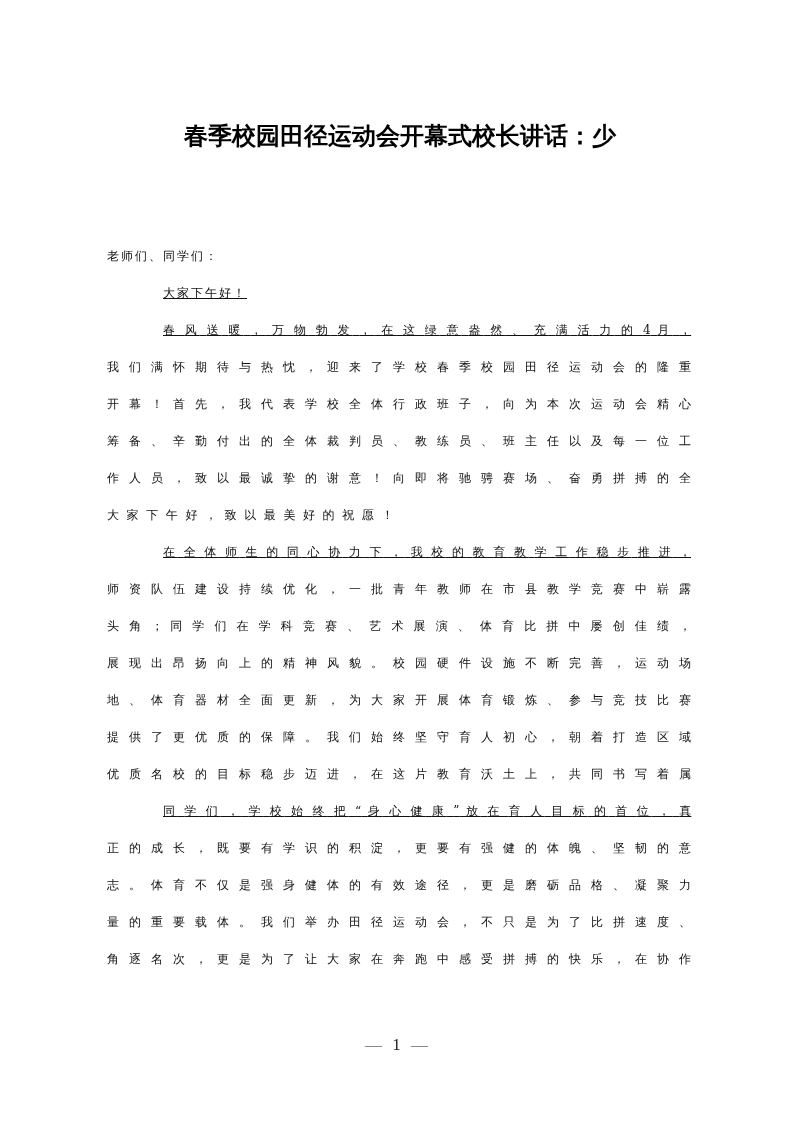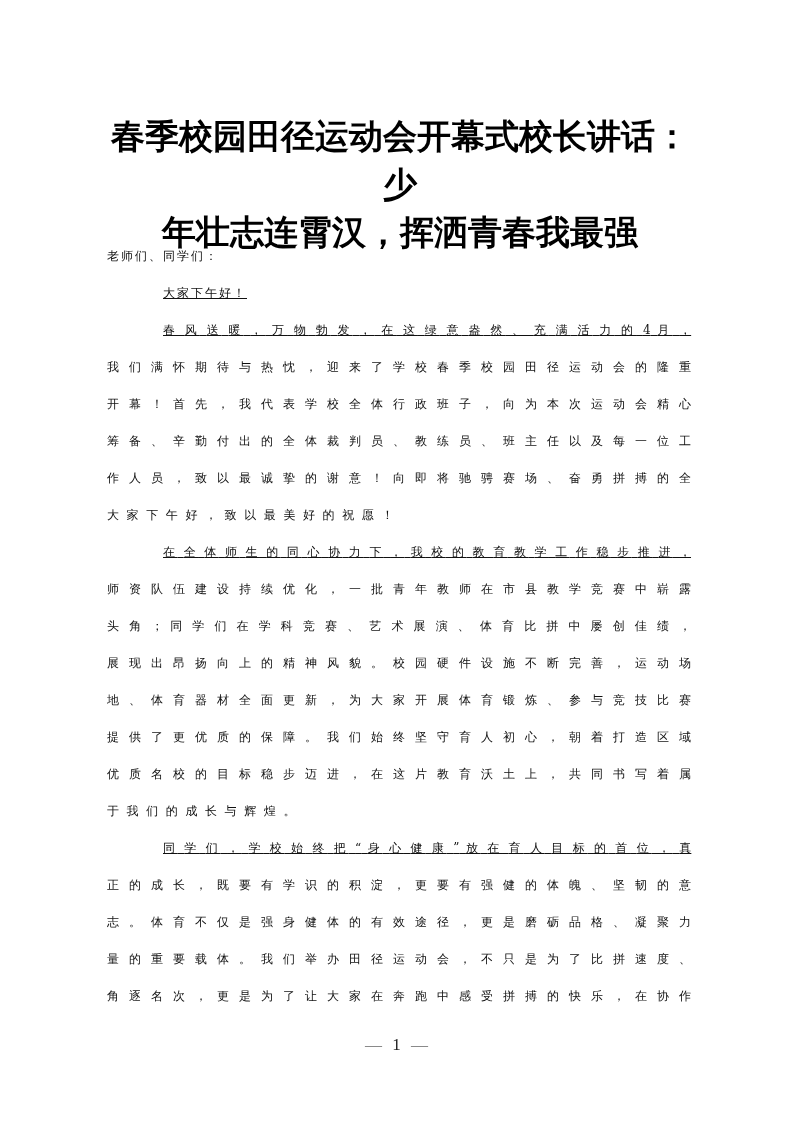--- a/index.html
+++ b/index.html
@@ -22,21 +22,21 @@
       background: #ffffff;
     }
     .title {
       position: absolute;
       left: 100px;
       top: 112px;
       width: 600px;
       text-align: center;
       font-family: "DejaVu Sans", sans-serif;
       font-weight: bold;
-      font-size: 34px;
+      font-size: 24px;
       line-height: 48px;
       letter-spacing: 0px;
       color: #000;
     }
     .body {
       position: absolute;
       left: 107px;
       top: 238px;
       width: 584px;
       font-family: "DejaVu Serif", serif;
@@ -74,42 +74,40 @@
       color: #777;
     }
   </style>
 </head>
 <body>
 
 <div class="page">
 
   <div class="title">
     <div>春季校园田径运动会开幕式校长讲话：少</div>
-    <div>年壮志连霄汉，挥洒青春我最强</div>
   </div>
 
   <div class="body">
     <span class="line last" style="letter-spacing:2px">老师们、同学们：</span>
     <span class="line last indent" style="letter-spacing:2px">大家下午好！</span>
 
     <span class="line indent" style="white-space: normal; word-spacing: 0px;"><span>春</span> <span>风</span> <span>送</span> <span>暖</span> <span>，</span> <span>万</span> <span>物</span> <span>勃</span> <span>发</span> <span>，</span> <span>在</span> <span>这</span> <span>绿</span> <span>意</span> <span>盎</span> <span>然</span> <span>、</span> <span>充</span> <span>满</span> <span>活</span> <span>力</span> <span>的</span> <span> </span> <span>4</span> <span> </span> <span>月</span> <span>，</span></span>
     <span class="line" style="white-space: normal; word-spacing: 0px;"><span>我</span> <span>们</span> <span>满</span> <span>怀</span> <span>期</span> <span>待</span> <span>与</span> <span>热</span> <span>忱</span> <span>，</span> <span>迎</span> <span>来</span> <span>了</span> <span>学</span> <span>校</span> <span>春</span> <span>季</span> <span>校</span> <span>园</span> <span>田</span> <span>径</span> <span>运</span> <span>动</span> <span>会</span> <span>的</span> <span>隆</span> <span>重</span></span>
     <span class="line" style="white-space: normal; word-spacing: 0px;"><span>开</span> <span>幕</span> <span>！</span> <span>首</span> <span>先</span> <span>，</span> <span>我</span> <span>代</span> <span>表</span> <span>学</span> <span>校</span> <span>全</span> <span>体</span> <span>行</span> <span>政</span> <span>班</span> <span>子</span> <span>，</span> <span>向</span> <span>为</span> <span>本</span> <span>次</span> <span>运</span> <span>动</span> <span>会</span> <span>精</span> <span>心</span></span>
     <span class="line" style="white-space: normal; word-spacing: 0px;"><span>筹</span> <span>备</span> <span>、</span> <span>辛</span> <span>勤</span> <span>付</span> <span>出</span> <span>的</span> <span>全</span> <span>体</span> <span>裁</span> <span>判</span> <span>员</span> <span>、</span> <span>教</span> <span>练</span> <span>员</span> <span>、</span> <span>班</span> <span>主</span> <span>任</span> <span>以</span> <span>及</span> <span>每</span> <span>一</span> <span>位</span> <span>工</span></span>
     <span class="line" style="white-space: normal; word-spacing: 0px;"><span>作</span> <span>人</span> <span>员</span> <span>，</span> <span>致</span> <span>以</span> <span>最</span> <span>诚</span> <span>挚</span> <span>的</span> <span>谢</span> <span>意</span> <span>！</span> <span>向</span> <span>即</span> <span>将</span> <span>驰</span> <span>骋</span> <span>赛</span> <span>场</span> <span>、</span> <span>奋</span> <span>勇</span> <span>拼</span> <span>搏</span> <span>的</span> <span>全</span></span>
     <span class="line last">大家下午好，致以最美好的祝愿！</span>
 
     <span class="line indent" style="white-space: normal; word-spacing: 0px;"><span>在</span> <span>全</span> <span>体</span> <span>师</span> <span>生</span> <span>的</span> <span>同</span> <span>心</span> <span>协</span> <span>力</span> <span>下</span> <span>，</span> <span>我</span> <span>校</span> <span>的</span> <span>教</span> <span>育</span> <span>教</span> <span>学</span> <span>工</span> <span>作</span> <span>稳</span> <span>步</span> <span>推</span> <span>进</span> <span>，</span></span>
     <span class="line" style="white-space: normal; word-spacing: 0px;"><span>师</span> <span>资</span> <span>队</span> <span>伍</span> <span>建</span> <span>设</span> <span>持</span> <span>续</span> <span>优</span> <span>化</span> <span>，</span> <span>一</span> <span>批</span> <span>青</span> <span>年</span> <span>教</span> <span>师</span> <span>在</span> <span>市</span> <span>县</span> <span>教</span> <span>学</span> <span>竞</span> <span>赛</span> <span>中</span> <span>崭</span> <span>露</span></span>
     <span class="line" style="white-space: normal; word-spacing: 0px;"><span>头</span> <span>角</span> <span>；</span> <span>同</span> <span>学</span> <span>们</span> <span>在</span> <span>学</span> <span>科</span> <span>竞</span> <span>赛</span> <span>、</span> <span>艺</span> <span>术</span> <span>展</span> <span>演</span> <span>、</span> <span>体</span> <span>育</span> <span>比</span> <span>拼</span> <span>中</span> <span>屡</span> <span>创</span> <span>佳</span> <span>绩</span> <span>，</span></span>
     <span class="line" style="white-space: normal; word-spacing: 0px;"><span>展</span> <span>现</span> <span>出</span> <span>昂</span> <span>扬</span> <span>向</span> <span>上</span> <span>的</span> <span>精</span> <span>神</span> <span>风</span> <span>貌</span> <span>。</span> <span>校</span> <span>园</span> <span>硬</span> <span>件</span> <span>设</span> <span>施</span> <span>不</span> <span>断</span> <span>完</span> <span>善</span> <span>，</span> <span>运</span> <span>动</span> <span>场</span></span>
     <span class="line" style="white-space: normal; word-spacing: 0px;"><span>地</span> <span>、</span> <span>体</span> <span>育</span> <span>器</span> <span>材</span> <span>全</span> <span>面</span> <span>更</span> <span>新</span> <span>，</span> <span>为</span> <span>大</span> <span>家</span> <span>开</span> <span>展</span> <span>体</span> <span>育</span> <span>锻</span> <span>炼</span> <span>、</span> <span>参</span> <span>与</span> <span>竞</span> <span>技</span> <span>比</span> <span>赛</span></span>
     <span class="line" style="white-space: normal; word-spacing: 0px;"><span>提</span> <span>供</span> <span>了</span> <span>更</span> <span>优</span> <span>质</span> <span>的</span> <span>保</span> <span>障</span> <span>。</span> <span>我</span> <span>们</span> <span>始</span> <span>终</span> <span>坚</span> <span>守</span> <span>育</span> <span>人</span> <span>初</span> <span>心</span> <span>，</span> <span>朝</span> <span>着</span> <span>打</span> <span>造</span> <span>区</span> <span>域</span></span>
     <span class="line" style="white-space: normal; word-spacing: 0px;"><span>优</span> <span>质</span> <span>名</span> <span>校</span> <span>的</span> <span>目</span> <span>标</span> <span>稳</span> <span>步</span> <span>迈</span> <span>进</span> <span>，</span> <span>在</span> <span>这</span> <span>片</span> <span>教</span> <span>育</span> <span>沃</span> <span>土</span> <span>上</span> <span>，</span> <span>共</span> <span>同</span> <span>书</span> <span>写</span> <span>着</span> <span>属</span></span>
-    <span class="line last">于我们的成长与辉煌。</span>
 
     <span class="line indent" style="white-space: normal; word-spacing: 0px;"><span>同</span> <span>学</span> <span>们</span> <span>，</span> <span>学</span> <span>校</span> <span>始</span> <span>终</span> <span>把</span> <span>“</span> <span>身</span> <span>心</span> <span>健</span> <span>康</span> <span>”</span> <span>放</span> <span>在</span> <span>育</span> <span>人</span> <span>目</span> <span>标</span> <span>的</span> <span>首</span> <span>位</span> <span>，</span> <span>真</span></span>
     <span class="line" style="white-space: normal; word-spacing: 0px;"><span>正</span> <span>的</span> <span>成</span> <span>长</span> <span>，</span> <span>既</span> <span>要</span> <span>有</span> <span>学</span> <span>识</span> <span>的</span> <span>积</span> <span>淀</span> <span>，</span> <span>更</span> <span>要</span> <span>有</span> <span>强</span> <span>健</span> <span>的</span> <span>体</span> <span>魄</span> <span>、</span> <span>坚</span> <span>韧</span> <span>的</span> <span>意</span></span>
     <span class="line" style="white-space: normal; word-spacing: 0px;"><span>志</span> <span>。</span> <span>体</span> <span>育</span> <span>不</span> <span>仅</span> <span>是</span> <span>强</span> <span>身</span> <span>健</span> <span>体</span> <span>的</span> <span>有</span> <span>效</span> <span>途</span> <span>径</span> <span>，</span> <span>更</span> <span>是</span> <span>磨</span> <span>砺</span> <span>品</span> <span>格</span> <span>、</span> <span>凝</span> <span>聚</span> <span>力</span></span>
     <span class="line" style="white-space: normal; word-spacing: 0px;"><span>量</span> <span>的</span> <span>重</span> <span>要</span> <span>载</span> <span>体</span> <span>。</span> <span>我</span> <span>们</span> <span>举</span> <span>办</span> <span>田</span> <span>径</span> <span>运</span> <span>动</span> <span>会</span> <span>，</span> <span>不</span> <span>只</span> <span>是</span> <span>为</span> <span>了</span> <span>比</span> <span>拼</span> <span>速</span> <span>度</span> <span>、</span></span>
     <span class="line" style="white-space: normal; word-spacing: 0px;"><span>角</span> <span>逐</span> <span>名</span> <span>次</span> <span>，</span> <span>更</span> <span>是</span> <span>为</span> <span>了</span> <span>让</span> <span>大</span> <span>家</span> <span>在</span> <span>奔</span> <span>跑</span> <span>中</span> <span>感</span> <span>受</span> <span>拼</span> <span>搏</span> <span>的</span> <span>快</span> <span>乐</span> <span>，</span> <span>在</span> <span>协</span> <span>作</span></span>
   </div>
 
   <div class="footer">
     <span class="dash">—</span>

